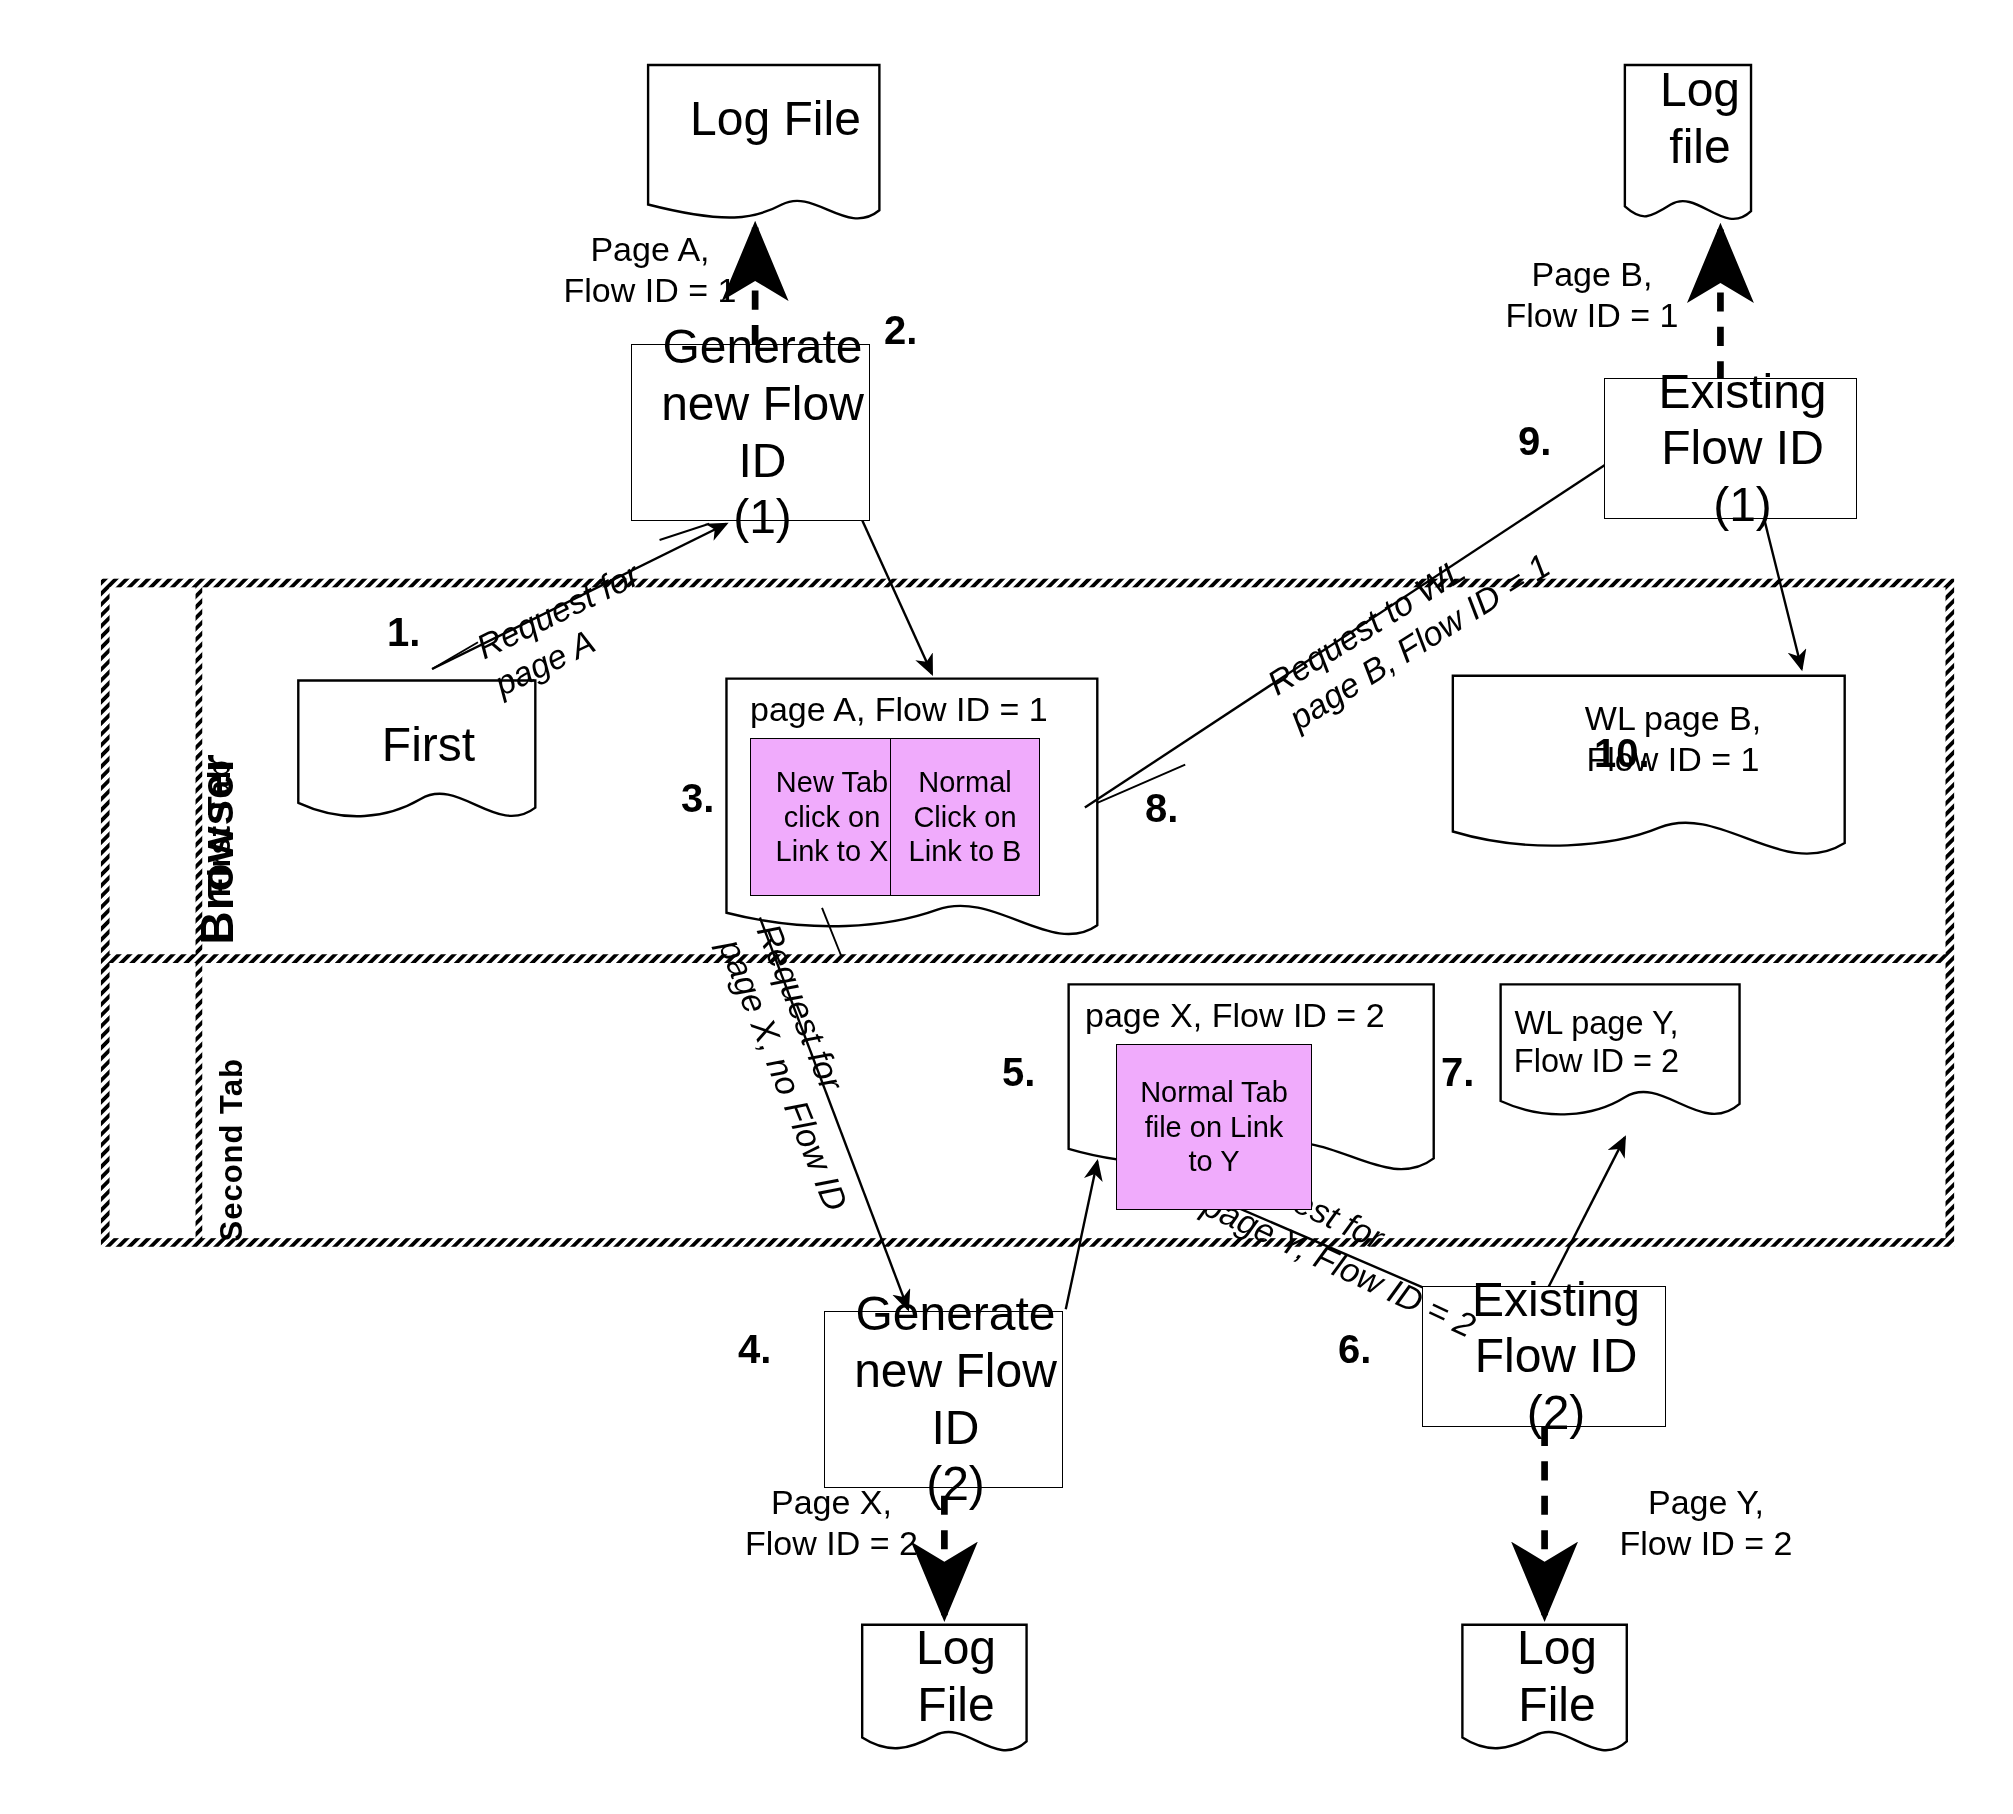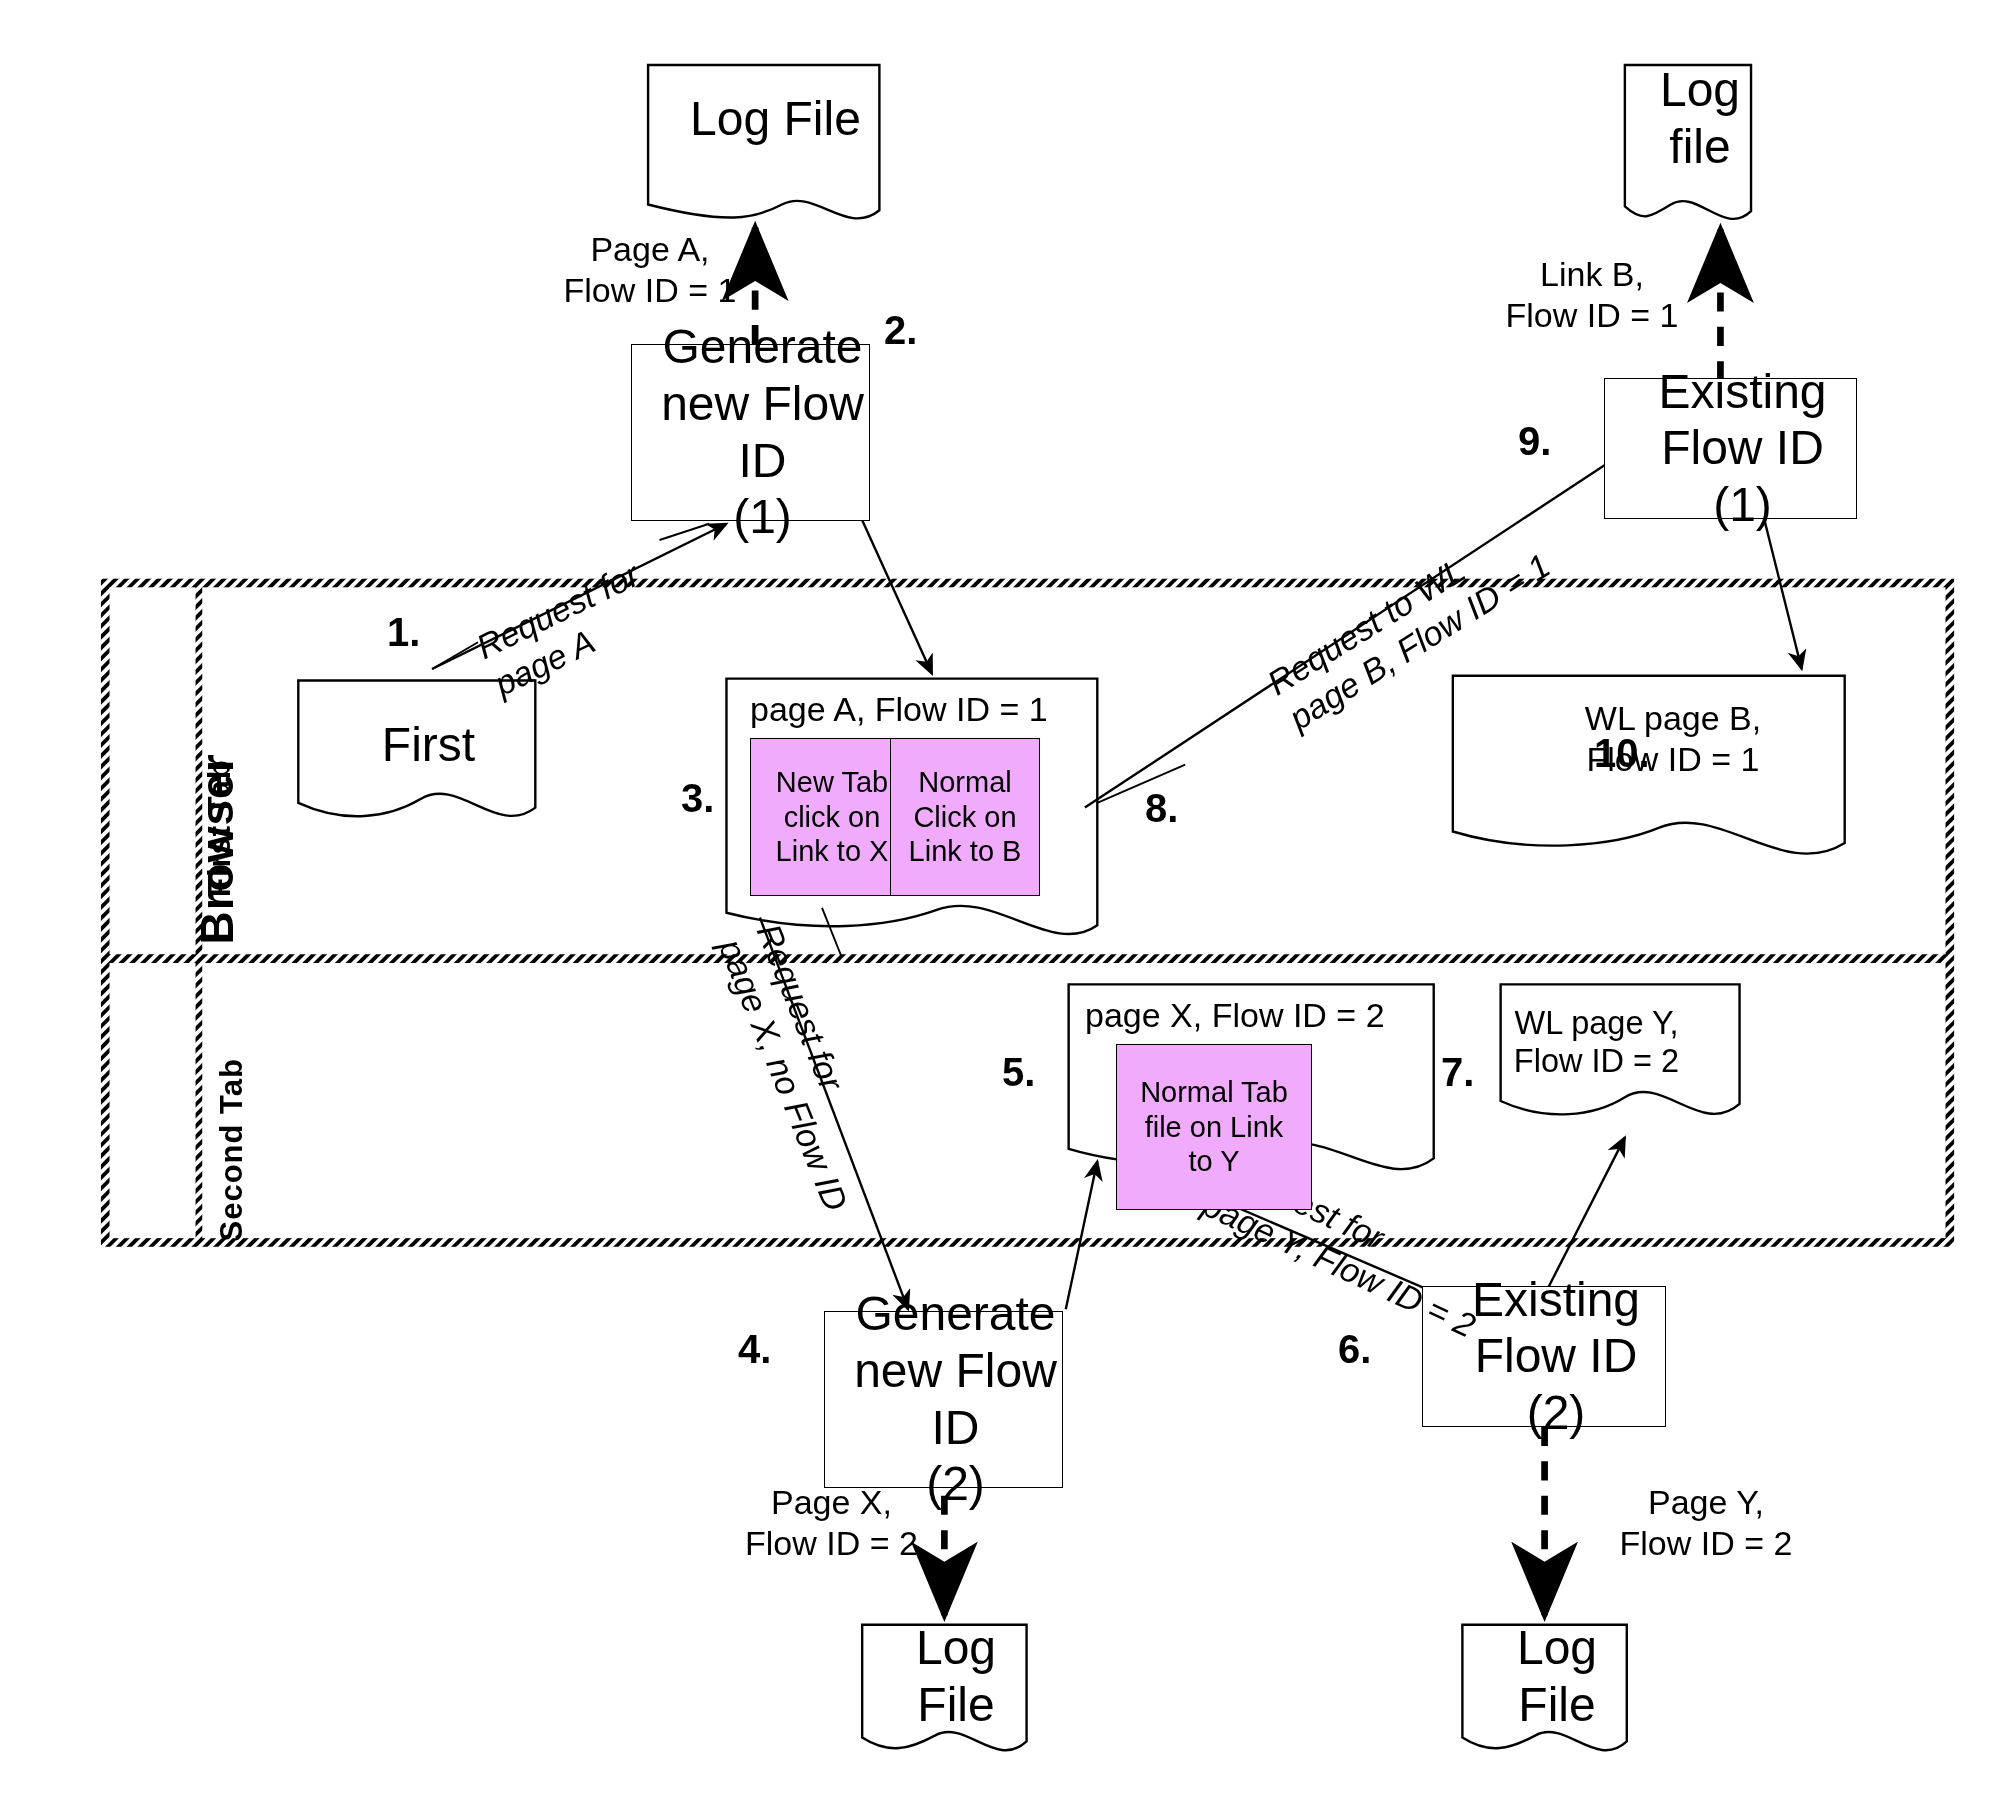--- a/index.html
+++ b/index.html
@@ -194,21 +194,21 @@
     <span>Existing</span>
     <span>Flow ID (2)</span>
   </div>
 
   <div class="edgelabel ctr" style="left:516px;top:229px;width:268px;">
     <div>Page A,</div>
     <div>Flow ID = 1</div>
   </div>
 
   <div class="edgelabel ctr" style="left:1463px;top:254px;width:258px;">
-    <div>Link B,</div>
+    <div>Page B,</div>
     <div>Flow ID = 1</div>
   </div>
 
   <div class="edgelabel ctr" style="left:707px;top:1482px;width:249px;">
     <div>Page X,</div>
     <div>Flow ID = 2</div>
   </div>
 
   <div class="edgelabel ctr" style="left:1577px;top:1482px;width:258px;">
     <div>Page Y,</div>

